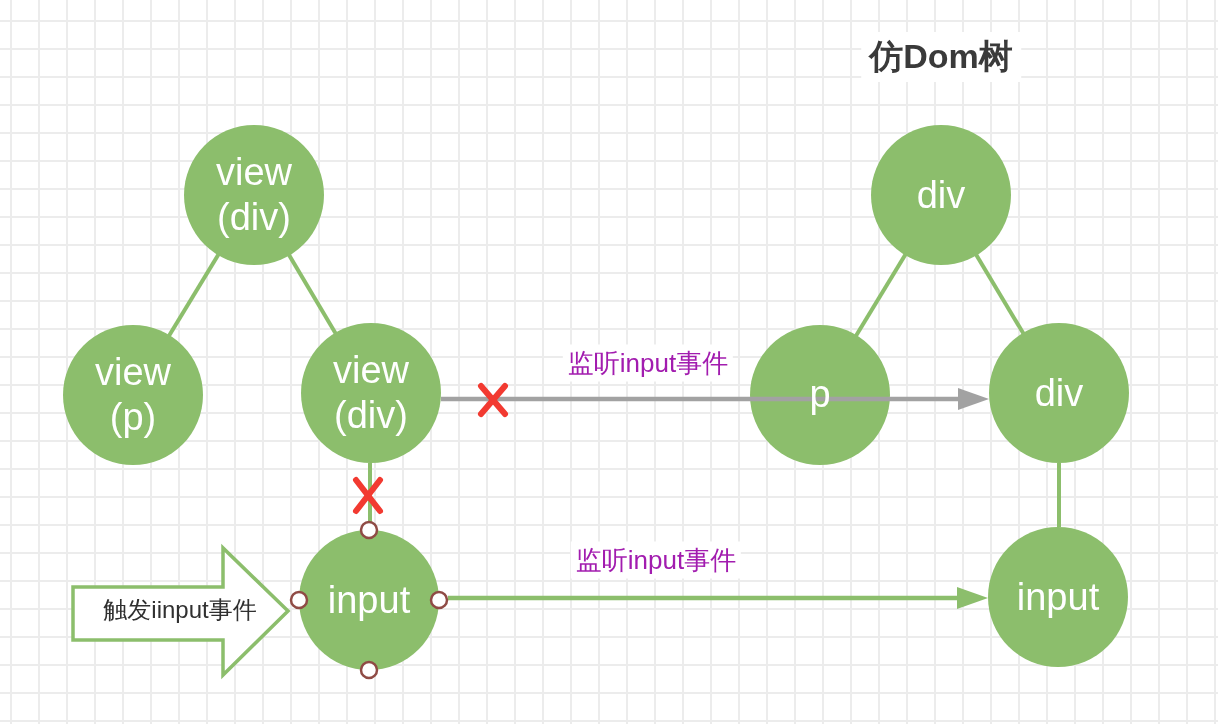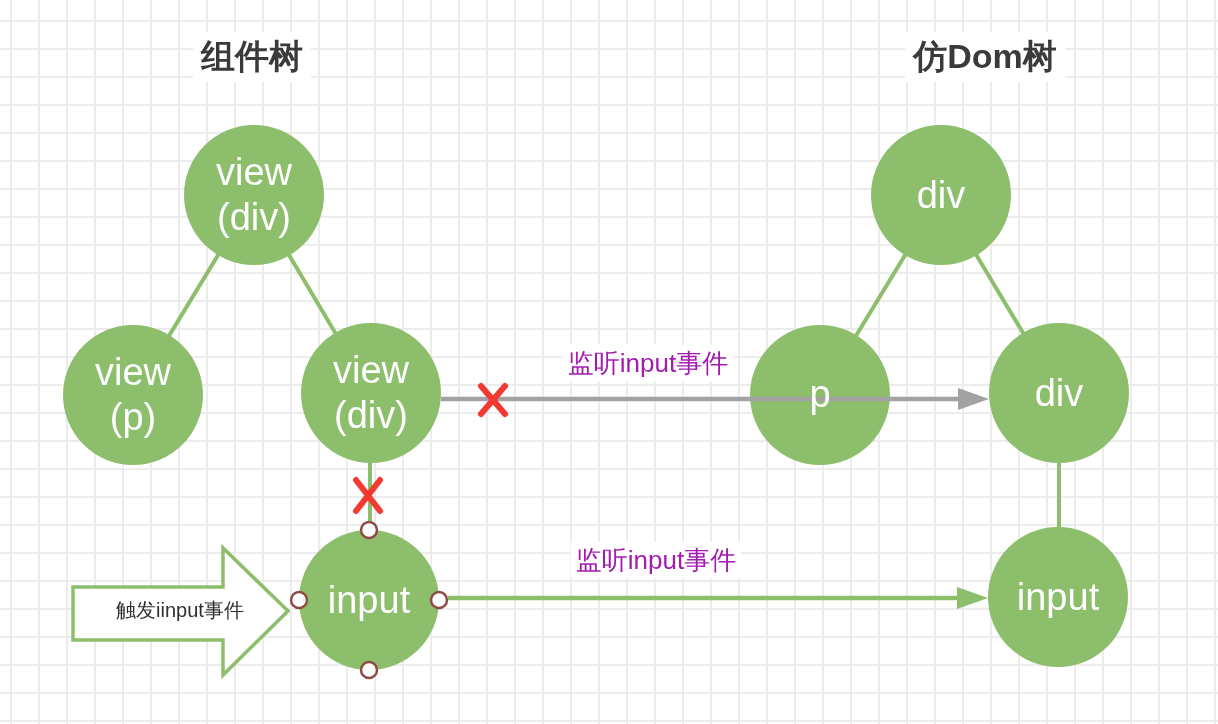--- a/index.html
+++ b/index.html
@@ -32,21 +32,21 @@
     background:#FFFFFF;
     padding:2px 8px;
   }
   .edge-label{
     font-size:26px;
     color:#a21caf;
     background:#FFFFFF;
     padding:1px 5px;
   }
   .callout-label{
-    font-size:20px;
+    font-size:24px;
     color:#303030;
   }
 </style>
 </head>
 <body>
 
 <div class="canvas">
 
   <svg class="diagram-svg" width="1218" height="724" viewBox="0 0 1218 724">
 
@@ -92,22 +92,21 @@
     </g>
 
     <g fill="#FFFFFF" stroke-width="2.5">
       <circle cx="369" cy="530" r="8" stroke="#8F4B45"></circle>
       <circle cx="439" cy="600" r="8" stroke="#8F4B45"></circle>
       <circle cx="369" cy="670" r="8" stroke="#8F4B45"></circle>
       <circle cx="299" cy="600" r="8" stroke="#8F4B45"></circle>
     </g>
   </svg>
 
-  <div class="overlay tree-title" style="left:252px;top:57px;">组件树</div>
-  <div class="overlay tree-title" style="left:941px;top:57px;margin-left:44px;">仿Dom树</div>
+  <div class="overlay tree-title" style="left:941px;top:57px;">仿Dom树</div>
 
   <div class="overlay node-label" style="left:254px;top:195px;">
     <span>view</span>
     <span>(div)</span>
   </div>
   <div class="overlay node-label" style="left:133px;top:395px;">
     <span>view</span>
     <span>(p)</span>
   </div>
   <div class="overlay node-label" style="left:371px;top:393px;">

